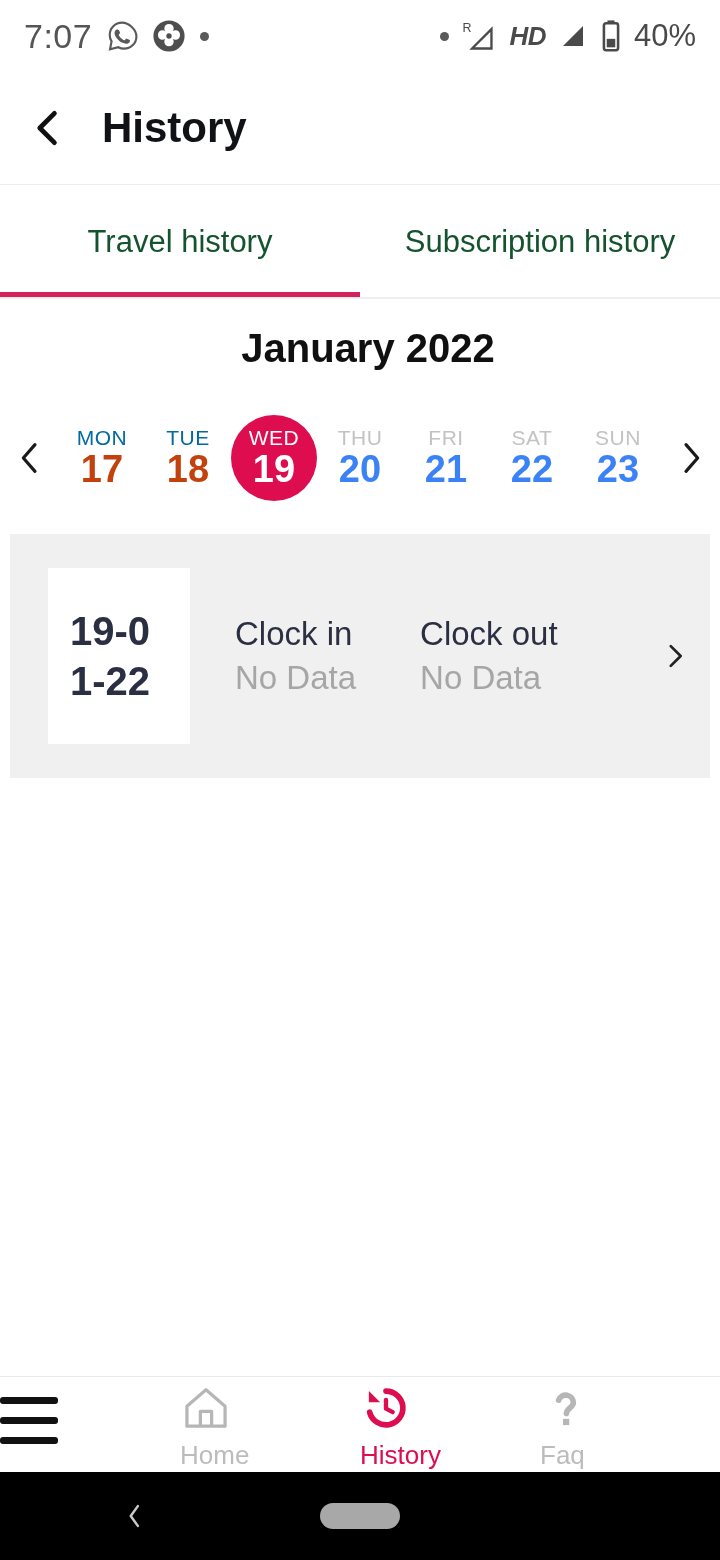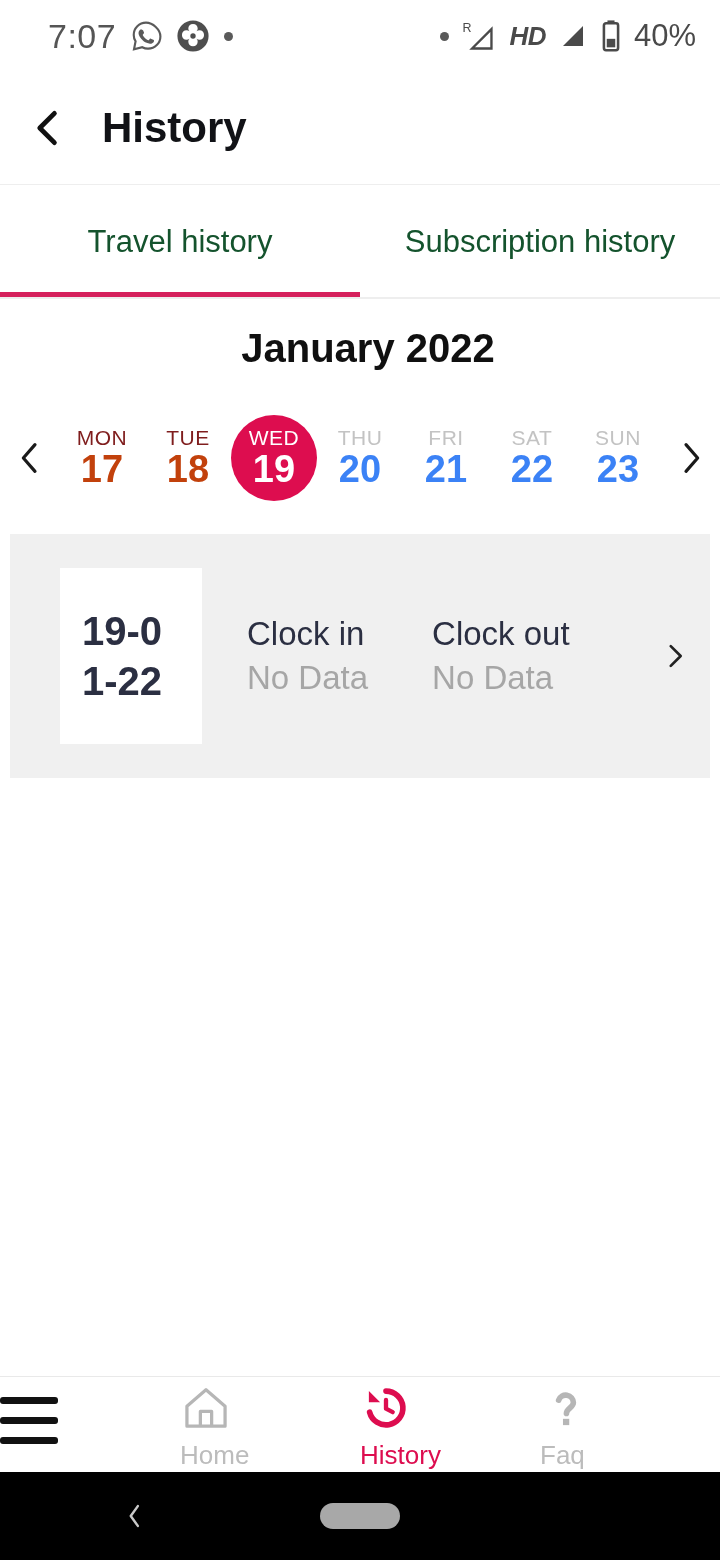--- a/index.html
+++ b/index.html
@@ -12,21 +12,21 @@
   #app { position: relative; width: 720px; height: 1560px; background: #ffffff; }
 
   
   .status-bar {
     position: absolute; top: 0; left: 0; width: 720px; height: 72px;
     display: flex; align-items: center; justify-content: space-between;
     padding: 0 24px; color: #5a5a5a;
   }
   .sb-left { display: flex; align-items: center; gap: 14px; }
   .sb-right { display: flex; align-items: center; gap: 12px; }
-  .sb-clock { font-size: 34px; color: #555; letter-spacing: 0.5px; margin-left: 24px; }
+  .sb-clock { font-size: 34px; color: #555; letter-spacing: 0.5px; }
   .sb-dot { width: 9px; height: 9px; border-radius: 50%; background: #5a5a5a; display:inline-block; }
   .sb-hd { font-size: 26px; font-style: italic; font-weight: bold; color: #4a4a4a; letter-spacing: -0.5px;}
   .sb-battery-pct { font-size: 31px; color: #4a4a4a; }
   .icon-svg { display: block; }
 
   
   .app-bar {
     position: absolute; top: 72px; left: 0; width: 720px; height: 113px;
     display: flex; align-items: center; background: #fff;
     border-bottom: 1px solid #eeeeee;
@@ -69,35 +69,35 @@
   .week-nav {
     width: 62px; display: flex; align-items: center; justify-content: center;
     height: 100%;
   }
   .days { flex: 1; display: flex; align-items: center; justify-content: space-around; height: 100%; }
   .day {
     width: 86px; height: 86px; border-radius: 50%;
     display: flex; flex-direction: column; align-items: center; justify-content: center;
     gap: 2px;
   }
-  .day .dow { font-size: 21px; color: #7f1d1d; letter-spacing: 0.5px; line-height: 1; }
+  .day .dow { font-size: 21px; color: #0369a1; letter-spacing: 0.5px; line-height: 1; }
   .day .num { font-size: 38px; font-weight: bold; color: #c2410c; line-height: 1; }
   .day.muted .dow { color: #c3c3c3; }
   .day.muted .num { color: #3b82f6; }
   .day.selected { background: #dd0d4f; }
   .day.selected .dow { color: #ffffff; }
   .day.selected .num { color: #ffffff; }
 
   
   .card {
     position: absolute; top: 534px; left: 10px; width: 700px; height: 244px;
     background: #f0f0f0; display: flex; align-items: center;
   }
   .card-date-box {
-    width: 142px; height: 176px; margin-left: 50px; background: #ffffff;
+    width: 142px; height: 176px; margin-left: 38px; background: #ffffff;
     display: flex; align-items: center; justify-content: center;
   }
   .card-date-text {
     font-size: 40px; font-weight: bold; color: #2b2f42;
     line-height: 1.25; text-align: left; width: 98px; word-break: break-all;
   }
   .card-cols { flex: 1; display: flex; align-items: center; padding-left: 45px; gap: 64px; }
   .card-col { display: flex; flex-direction: column; gap: 4px; }
   .col-label { font-size: 33px; color: #2b2f42; line-height: 1.2; }
   .col-value { font-size: 33px; color: #a6a6a6; line-height: 1.2; }

